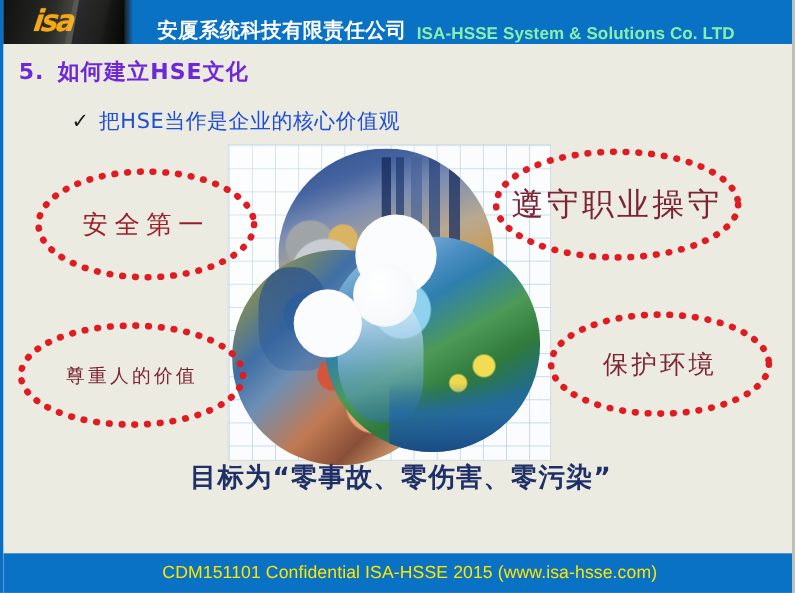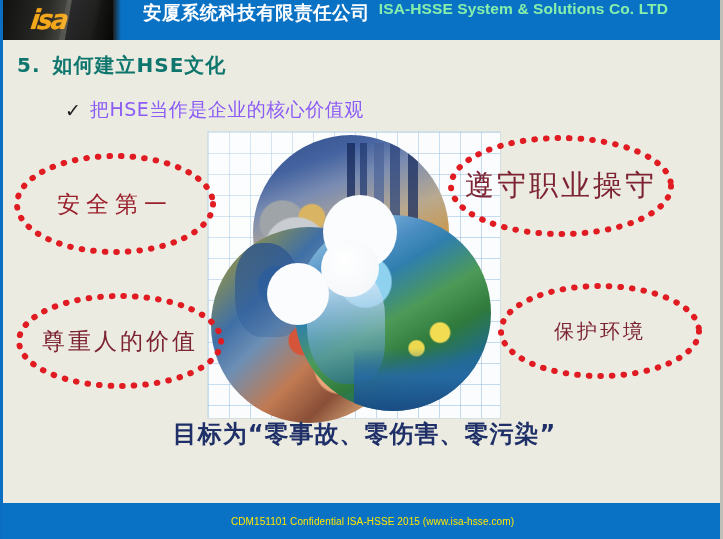--- a/index.html
+++ b/index.html
@@ -42,55 +42,55 @@
     color:#f3a81c;
     transform:skewX(-8deg) scaleY(1.05);
     text-shadow:0 0 1px #b9790b;
   }
   .hdr-divider{
     position:absolute;left:110px;top:0;width:8px;height:40px;
     background:linear-gradient(90deg,#1d1d1c,#0a72c4);
   }
   .hdr-title{
     position:absolute;left:140px;top:0;height:40px;
-    display:flex;align-items:flex-start;gap:9px;
+    display:flex;align-items:flex-end;gap:9px;
     white-space:nowrap;
   }
   .hdr-cn{
     color:#ffffff;font-weight:bold;font-size:18.5px;
     letter-spacing:0.4px;
     font-family:"DejaVu Sans","Liberation Sans",sans-serif;
   }
   .hdr-en{
     color:#86efac;font-weight:bold;font-size:15.5px;
     letter-spacing:0.1px;
     font-family:"Liberation Sans",sans-serif;
   }
 
   
   .slide-title{
     position:absolute;left:14px;top:52px;
     font-family:"DejaVu Sans","Liberation Sans",sans-serif;
-    font-weight:bold;font-size:20px;color:#0f766e;
+    font-weight:bold;font-size:20px;color:#6d28d9;
     letter-spacing:1px;
     white-space:nowrap;
   }
   .slide-title .num{margin-right:12px;}
 
   .bullet-line{
     position:absolute;left:62px;top:97px;
     display:flex;align-items:center;gap:9px;
     white-space:nowrap;
   }
   .bullet-check{
     font-size:19px;color:#1a1a1a;font-family:"DejaVu Sans",sans-serif;
   }
   .bullet-text{
     font-family:"DejaVu Sans","Liberation Sans",sans-serif;
-    font-size:19px;color:#8b5cf6;letter-spacing:0.5px;
+    font-size:19px;color:#1d4ed8;letter-spacing:0.5px;
   }
 
   
   .grid-paper{
     position:absolute;left:205px;top:132px;width:292px;height:286px;
     background-color:#fbfcfd;
     background-image:
       linear-gradient(to right, rgba(150,190,225,0.55) 1px, transparent 1px),
       linear-gradient(to bottom, rgba(150,190,225,0.55) 1px, transparent 1px);
     background-size:21px 21px;
@@ -181,28 +181,28 @@
   
   .callout{position:absolute;}
   .callout svg{position:absolute;left:0;top:0;overflow:visible;}
   .callout .co-label{
     position:absolute;left:0;top:0;width:100%;height:100%;
     display:flex;align-items:center;justify-content:center;
     font-family:"DejaVu Sans","Liberation Sans",sans-serif;
     color:#8c1d2a;font-size:21px;letter-spacing:3px;
     white-space:nowrap;
   }
-  .co-safety{left:10px;top:152px;width:204px;height:104px;}
+  .co-safety{left:28px;top:152px;width:204px;height:104px;}
   .co-safety .co-label{font-size:23px;letter-spacing:6px;color:#9a1f2c;}
   .co-ethics{left:444px;top:134px;width:228px;height:104px;}
   .co-ethics .co-label{font-size:29px;letter-spacing:3px;color:#7d2434;}
   .co-people{left:12px;top:292px;width:210px;height:98px;}
-  .co-people .co-label{font-size:23px;letter-spacing:3px;color:#7d2434;}
+  .co-people .co-label{font-size:17px;letter-spacing:3px;color:#7d2434;}
   .co-env{left:494px;top:282px;width:206px;height:98px;}
-  .co-env .co-label{font-size:20px;letter-spacing:3px;color:#7d2434;}
+  .co-env .co-label{font-size:23px;letter-spacing:3px;color:#7d2434;}
 
   
   .caption{
     position:absolute;left:0;top:418px;width:723px;
     text-align:center;
     font-family:"DejaVu Sans","Liberation Sans",sans-serif;
     font-size:24px;font-weight:bold;color:#1f3068;
     letter-spacing:1px;
     white-space:nowrap;
   }
@@ -212,21 +212,21 @@
     position:absolute;left:0;bottom:0;width:723px;height:36px;
     background:#0a72c4;
     display:flex;flex-direction:column;align-items:center;justify-content:center;
     gap:2px;
   }
   .footer-line{
     color:#ffe600;font-size:11px;letter-spacing:0.1px;
     font-family:"Liberation Sans",sans-serif;
     white-space:nowrap;
   }
-  .footer-line.two{font-size:10px;margin-left:16px;}
+  .footer-line.two{font-size:16px;margin-left:16px;}
 </style>
 </head>
 <body>
 
 <div class="slide">
 
   <div class="header">
     <div class="logo-plate">
       <span class="logo-text">isa</span>
     </div>

